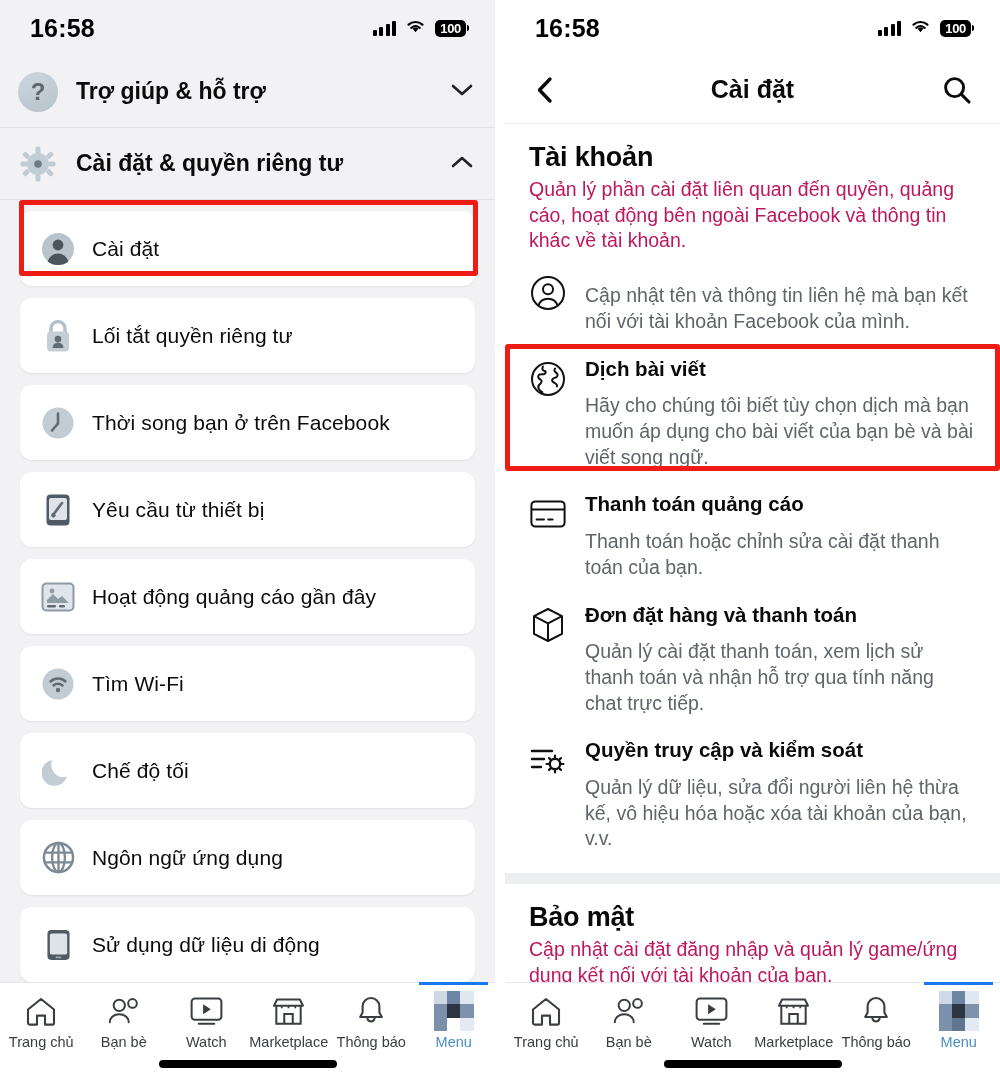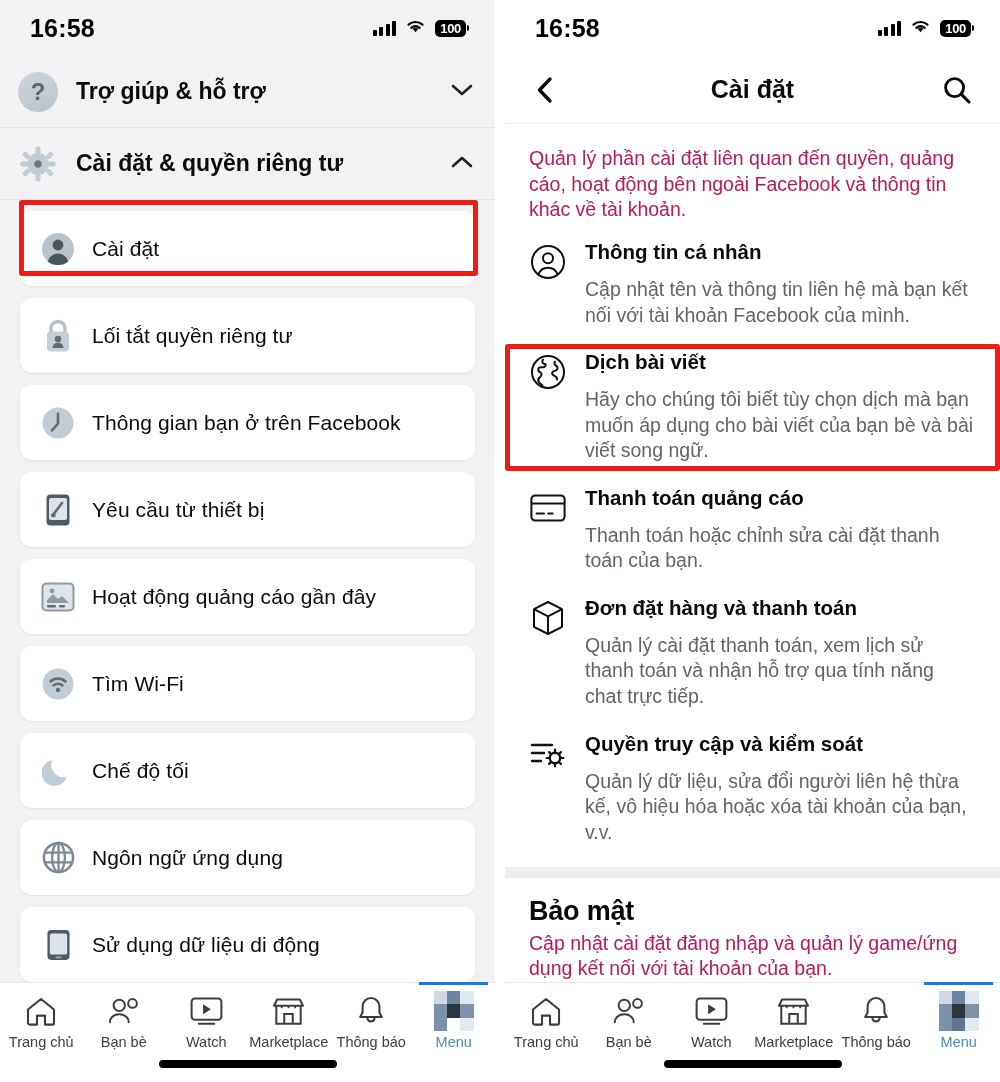--- a/index.html
+++ b/index.html
@@ -206,21 +206,21 @@
         <span class="lbl">Lối tắt quyền riêng tư</span>
       </div>
 
       <div class="card">
         <span class="sq-ico">
           <svg width="34" height="34" viewBox="0 0 34 34">
               <circle cx="17" cy="17" r="15.5" fill="#c2ccd4"></circle>
               <path d="M17 7.5v10l-6 7" stroke="#5f6b75" stroke-width="2.6" fill="none" stroke-linecap="round"></path>
             </svg>
         </span>
-        <span class="lbl">Thông gian bạn ở trên Facebook</span>
+        <span class="lbl">Thời song bạn ở trên Facebook</span>
       </div>
 
       <div class="card">
         <span class="sq-ico">
           <svg width="26" height="34" viewBox="0 0 26 34">
               <rect x="1.5" y="1.5" width="23" height="31" rx="4" fill="#4f5a64"></rect>
               <rect x="4" y="5" width="18" height="22" rx="2" fill="#dde3e8"></rect>
               <path d="M8 22l9-12" stroke="#5f6b75" stroke-width="2.6" stroke-linecap="round"></path>
               <circle cx="8.4" cy="22.2" r="2.2" fill="#5f6b75"></circle>
             </svg>
@@ -395,33 +395,33 @@
         <svg width="30" height="30" viewBox="0 0 30 30">
             <circle cx="12.6" cy="12.6" r="9" fill="none" stroke="#0a0a0a" stroke-width="2.9"></circle>
             <path d="M19.4 19.4L27 27" stroke="#0a0a0a" stroke-width="3.1" stroke-linecap="round"></path>
           </svg>
       </span>
     </div>
 
     <div class="rscroll">
 
       <div class="sect">
+        <h2>Tài khoản</h2>
         <p>Quản lý phần cài đặt liên quan đến quyền, quảng cáo, hoạt động bên ngoài Facebook và thông tin khác về tài khoản.</p>
       </div>
 
       <div class="row">
         <span class="rico">
           <svg width="36" height="36" viewBox="0 0 36 36">
               <circle cx="18" cy="18" r="16" fill="none" stroke="#111" stroke-width="2"></circle>
               <circle cx="18" cy="14.2" r="5" fill="none" stroke="#111" stroke-width="2"></circle>
               <path d="M8.4 30.4a10.2 10.2 0 0119.2 0" fill="none" stroke="#111" stroke-width="2" stroke-linecap="round"></path>
             </svg>
         </span>
         <span class="rtxt">
-          <span class="rtitle" style="display:block">Thông tin cá nhân</span>
           <span class="rsub" style="display:block">Cập nhật tên và thông tin liên hệ mà bạn kết nối với tài khoản Facebook của mình.</span>
         </span>
       </div>
 
       <div class="row">
         <span class="rico">
           <svg width="36" height="36" viewBox="0 0 36 36">
               <circle cx="18" cy="18" r="16" fill="none" stroke="#111" stroke-width="2"></circle>
               <path d="M13 5.5c-1.6 2.4-.2 4.2 1.6 4.4 1.8.2 1.2 2.4-.4 3.2-1.6.8-4.4-.6-5.6 1.2-1.2 1.8.4 3.6 2 4.4 1.6.8 1 3.2-.4 4.2-1.4 1-2.6 3-1.4 5 .9 1.5 2.4 2.6 3.6 3.4M25 7.6c-1.2 1.4-.4 3 .8 3.8 1.2.8 2.6 2.6 1.2 4.2-1.4 1.6-3.6 1-4.6 2.6-1 1.6.6 3 2 3.6 1.4.6 3 1.6 2.6 3.6" fill="none" stroke="#111" stroke-width="2" stroke-linecap="round" stroke-linejoin="round"></path>
             </svg>

